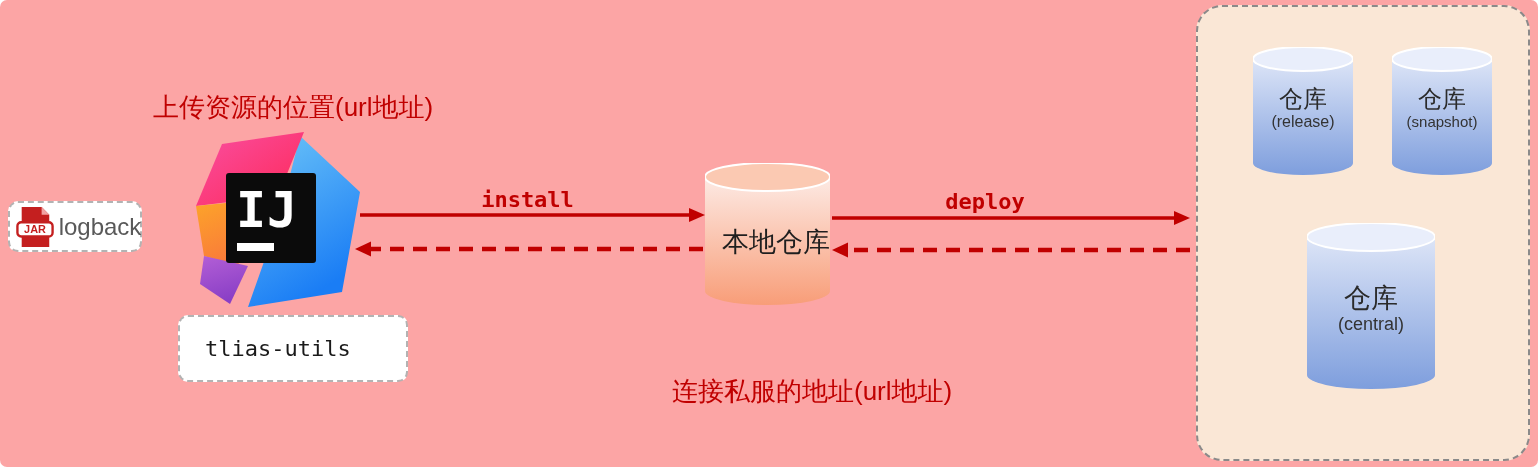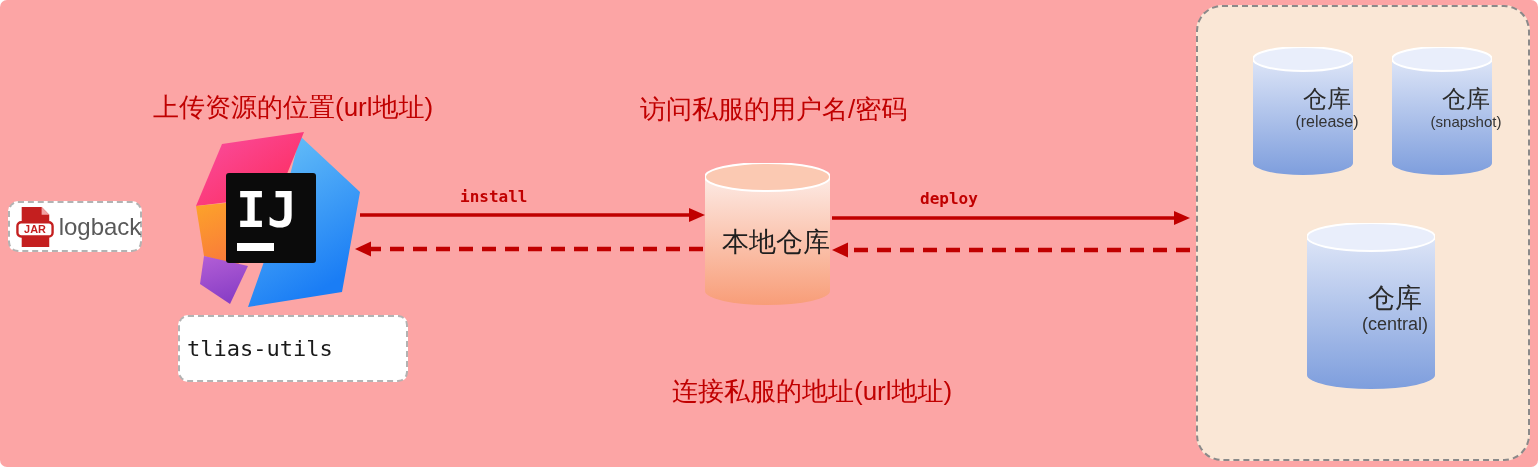--- a/index.html
+++ b/index.html
@@ -3,46 +3,45 @@
 <meta charset="utf-8">
 <style>
   html,body{margin:0;padding:0;background:#fff;}
   #canvas{
     position:relative;width:1538px;height:467px;background:#fca5a5;
     font-family:"Liberation Sans","DejaVu Sans",sans-serif;overflow:hidden;border-radius:7px;
   }
   .abs{position:absolute;}
   .red-note{color:#c00000;font-size:26px;font-weight:500;white-space:nowrap;}
   .mono-red{color:#c00000;font-family:"DejaVu Sans Mono","Liberation Mono",monospace;
-    font-weight:bold;font-size:16px;white-space:nowrap;}
+    font-weight:bold;font-size:22px;text-align:center;white-space:nowrap;}
   .dashed-box{
     border:2px dashed #b3b3b3;border-radius:10px;background:#fff;
     display:flex;align-items:center;box-sizing:border-box;
   }
   .jar-label{color:#595959;font-size:24px;margin-left:5px;white-space:nowrap;}
   .proj-label{color:#1a1a1a;font-family:"DejaVu Sans Mono","Liberation Mono",monospace;
-    font-size:22px;white-space:nowrap;margin-left:2px;}
+    font-size:22px;white-space:nowrap;margin-left:20px;}
   .cyl-text{display:flex;flex-direction:column;align-items:center;text-align:center;
-    line-height:1.15;color:#2b2b2b;margin-left:24px;}
+    line-height:1.15;color:#2b2b2b;}
   .cyl-text .big{font-size:24px;}
   .cyl-text .small{font-size:16px;color:#333;}
   #private-box{
     background:#fae7d6;border:2px dashed #8a8a8a;border-radius:26px;box-sizing:border-box;
   }
   #private-label{font-size:29px;font-weight:bold;color:#3f3f3f;text-align:center;}
   #localrepo-label{font-size:27px;color:#1f1f1f;text-align:right;}
 </style>
 </head>
 <body>
 
 <div id="canvas">
 
   <div class="abs red-note" style="left:153px;top:90px;">上传资源的位置(url地址)</div>
 
-  <div class="abs red-note" style="left:640px;top:92px;">访问私服的用户名/密码</div>
 
   <div class="abs red-note" style="left:672px;top:342px;margin-top:32px;">连接私服的地址(url地址)</div>
 
   <div class="abs dashed-box" style="left:8px;top:201px;width:134px;height:51px;padding-left:7px;justify-content:center;">
     <span style="display:inline-flex;">
       <svg width="38" height="42" viewBox="0 0 40 44" aria-hidden="true">
         <path d="M6 1 h21 l8 8 v34 h-29 z" fill="#c41f1f"></path>
         <path d="M27 1 l8 8 h-8 z" fill="#f2a3a3"></path>
         <rect x="1.5" y="17" width="37" height="15" rx="4" fill="#ffffff" stroke="#c41f1f" stroke-width="2.5"></rect>
         <text x="20" y="28.5" font-size="11.5" font-weight="bold" fill="#c41f1f" text-anchor="middle" font-family="Liberation Sans,sans-serif">JAR</text>

